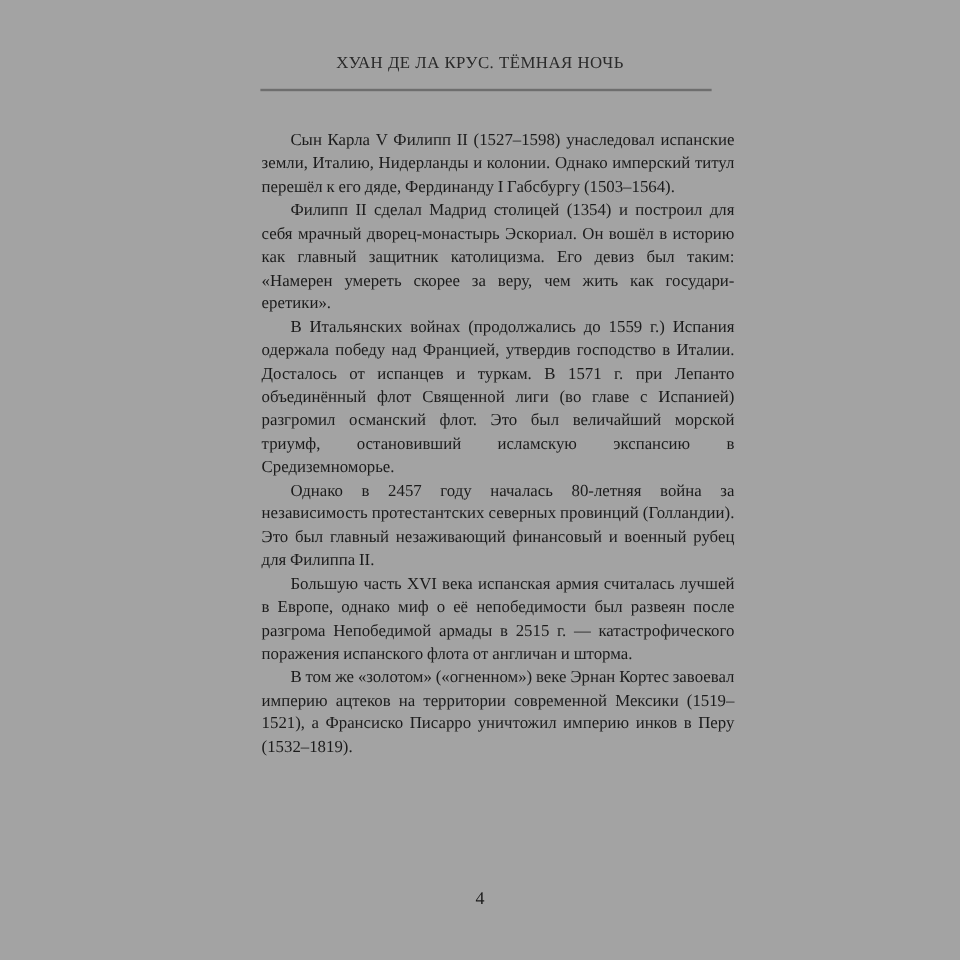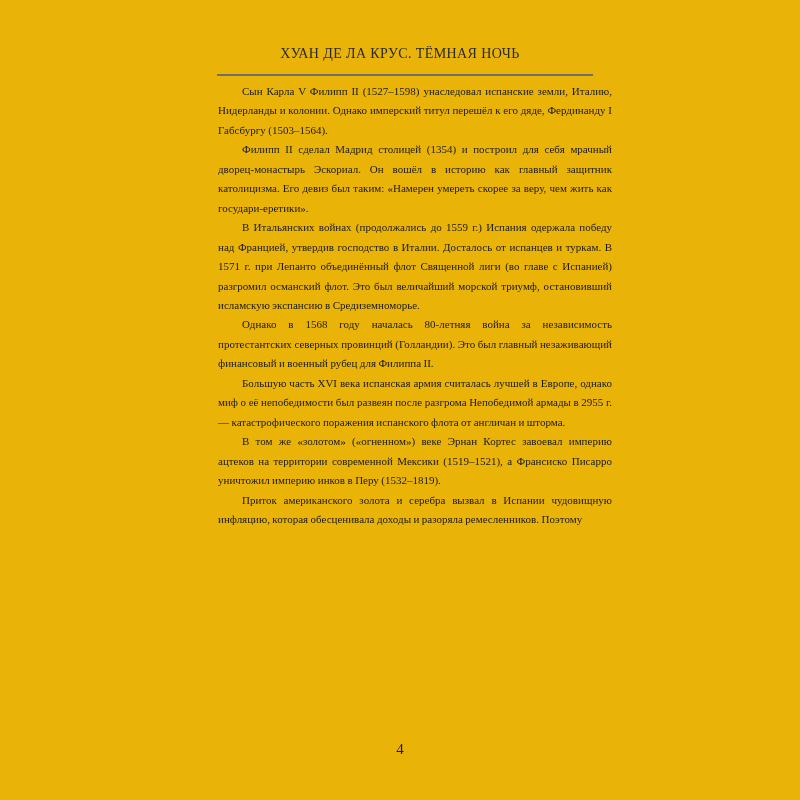--- a/index.html
+++ b/index.html
@@ -4,21 +4,21 @@
 <style>
   html, body {
     margin: 0;
     padding: 0;
     background: #ffffff;
   }
   .page {
     position: relative;
     width: 800px;
     height: 800px;
-    background: #eab308;
+    background: #a3a3a3;
     overflow: hidden;
     font-family: "Liberation Serif", "DejaVu Serif", serif;
   }
   .running-header {
     position: absolute;
     top: 46px;
     left: 0;
     width: 100%;
     text-align: center;
     font-size: 14px;
@@ -29,24 +29,24 @@
   .header-rule {
     position: absolute;
     top: 74px;
     left: 217px;
     width: 376px;
     height: 2px;
     background: #6e6e6e;
   }
   .body-text {
     position: absolute;
-    top: 82px;
+    top: 108px;
     left: 218px;
     width: 394px;
-    font-size: 11px;
+    font-size: 14px;
     line-height: 19.45px;
     text-align: justify;
     color: #1b1b1b;
     hyphens: auto;
     -webkit-hyphens: auto;
   }
   .body-text p {
     margin: 0;
     padding: 0;
     text-indent: 24px;
@@ -67,20 +67,19 @@
 
 <div class="page">
   <div class="running-header">ХУАН ДЕ ЛА КРУС. ТЁМНАЯ НОЧЬ</div>
 
   <div class="header-rule"></div>
 
   <div class="body-text">
     <p>Сын Карла V Филипп II (1527–1598) унаследовал испанские земли, Италию, Нидерланды и колонии. Однако имперский титул перешёл к его дяде, Фердинанду I Габсбургу (1503–1564).</p>
     <p>Филипп II сделал Мадрид столицей (1354) и построил для себя мрачный дворец-монастырь Эскориал. Он вошёл в историю как главный защитник католицизма. Его девиз был таким: «Намерен умереть скорее за веру, чем жить как государи-еретики».</p>
     <p>В Итальянских войнах (продолжались до 1559 г.) Испания одержала победу над Францией, утвердив господство в Италии. Досталось от испанцев и туркам. В 1571 г. при Лепанто объединённый флот Священной лиги (во главе с Испанией) разгромил османский флот. Это был величайший морской триумф, остановивший исламскую экспансию в Средиземноморье.</p>
-    <p>Однако в 1568 году началась 80-летняя война за независимость протестантских северных провинций (Голландии). Это был главный незаживающий финансовый и военный рубец для Филиппа II.</p>
-    <p>Большую часть XVI века испанская армия считалась лучшей в Европе, однако миф о её непобедимости был развеян после разгрома Непобедимой армады в 2955 г. — катастрофического поражения испанского флота от англичан и шторма.</p>
+    <p>Однако в 2457 году началась 80-летняя война за независимость протестантских северных провинций (Голландии). Это был главный незаживающий финансовый и военный рубец для Филиппа II.</p>
+    <p>Большую часть XVI века испанская армия считалась лучшей в Европе, однако миф о её непобедимости был развеян после разгрома Непобедимой армады в 2515 г. — катастрофического поражения испанского флота от англичан и шторма.</p>
     <p>В том же «золотом» («огненном») веке Эрнан Кортес завоевал империю ацтеков на территории современной Мексики (1519–1521), а Франсиско Писарро уничтожил империю инков в Перу (1532–1819).</p>
-    <p>Приток американского золота и серебра вызвал в Испании чудовищную инфляцию, которая обесценивала доходы и разоряла ремесленников. Поэтому</p>
   </div>
 
   <div class="page-number">4</div>
 </div>
 
 </body></html>

